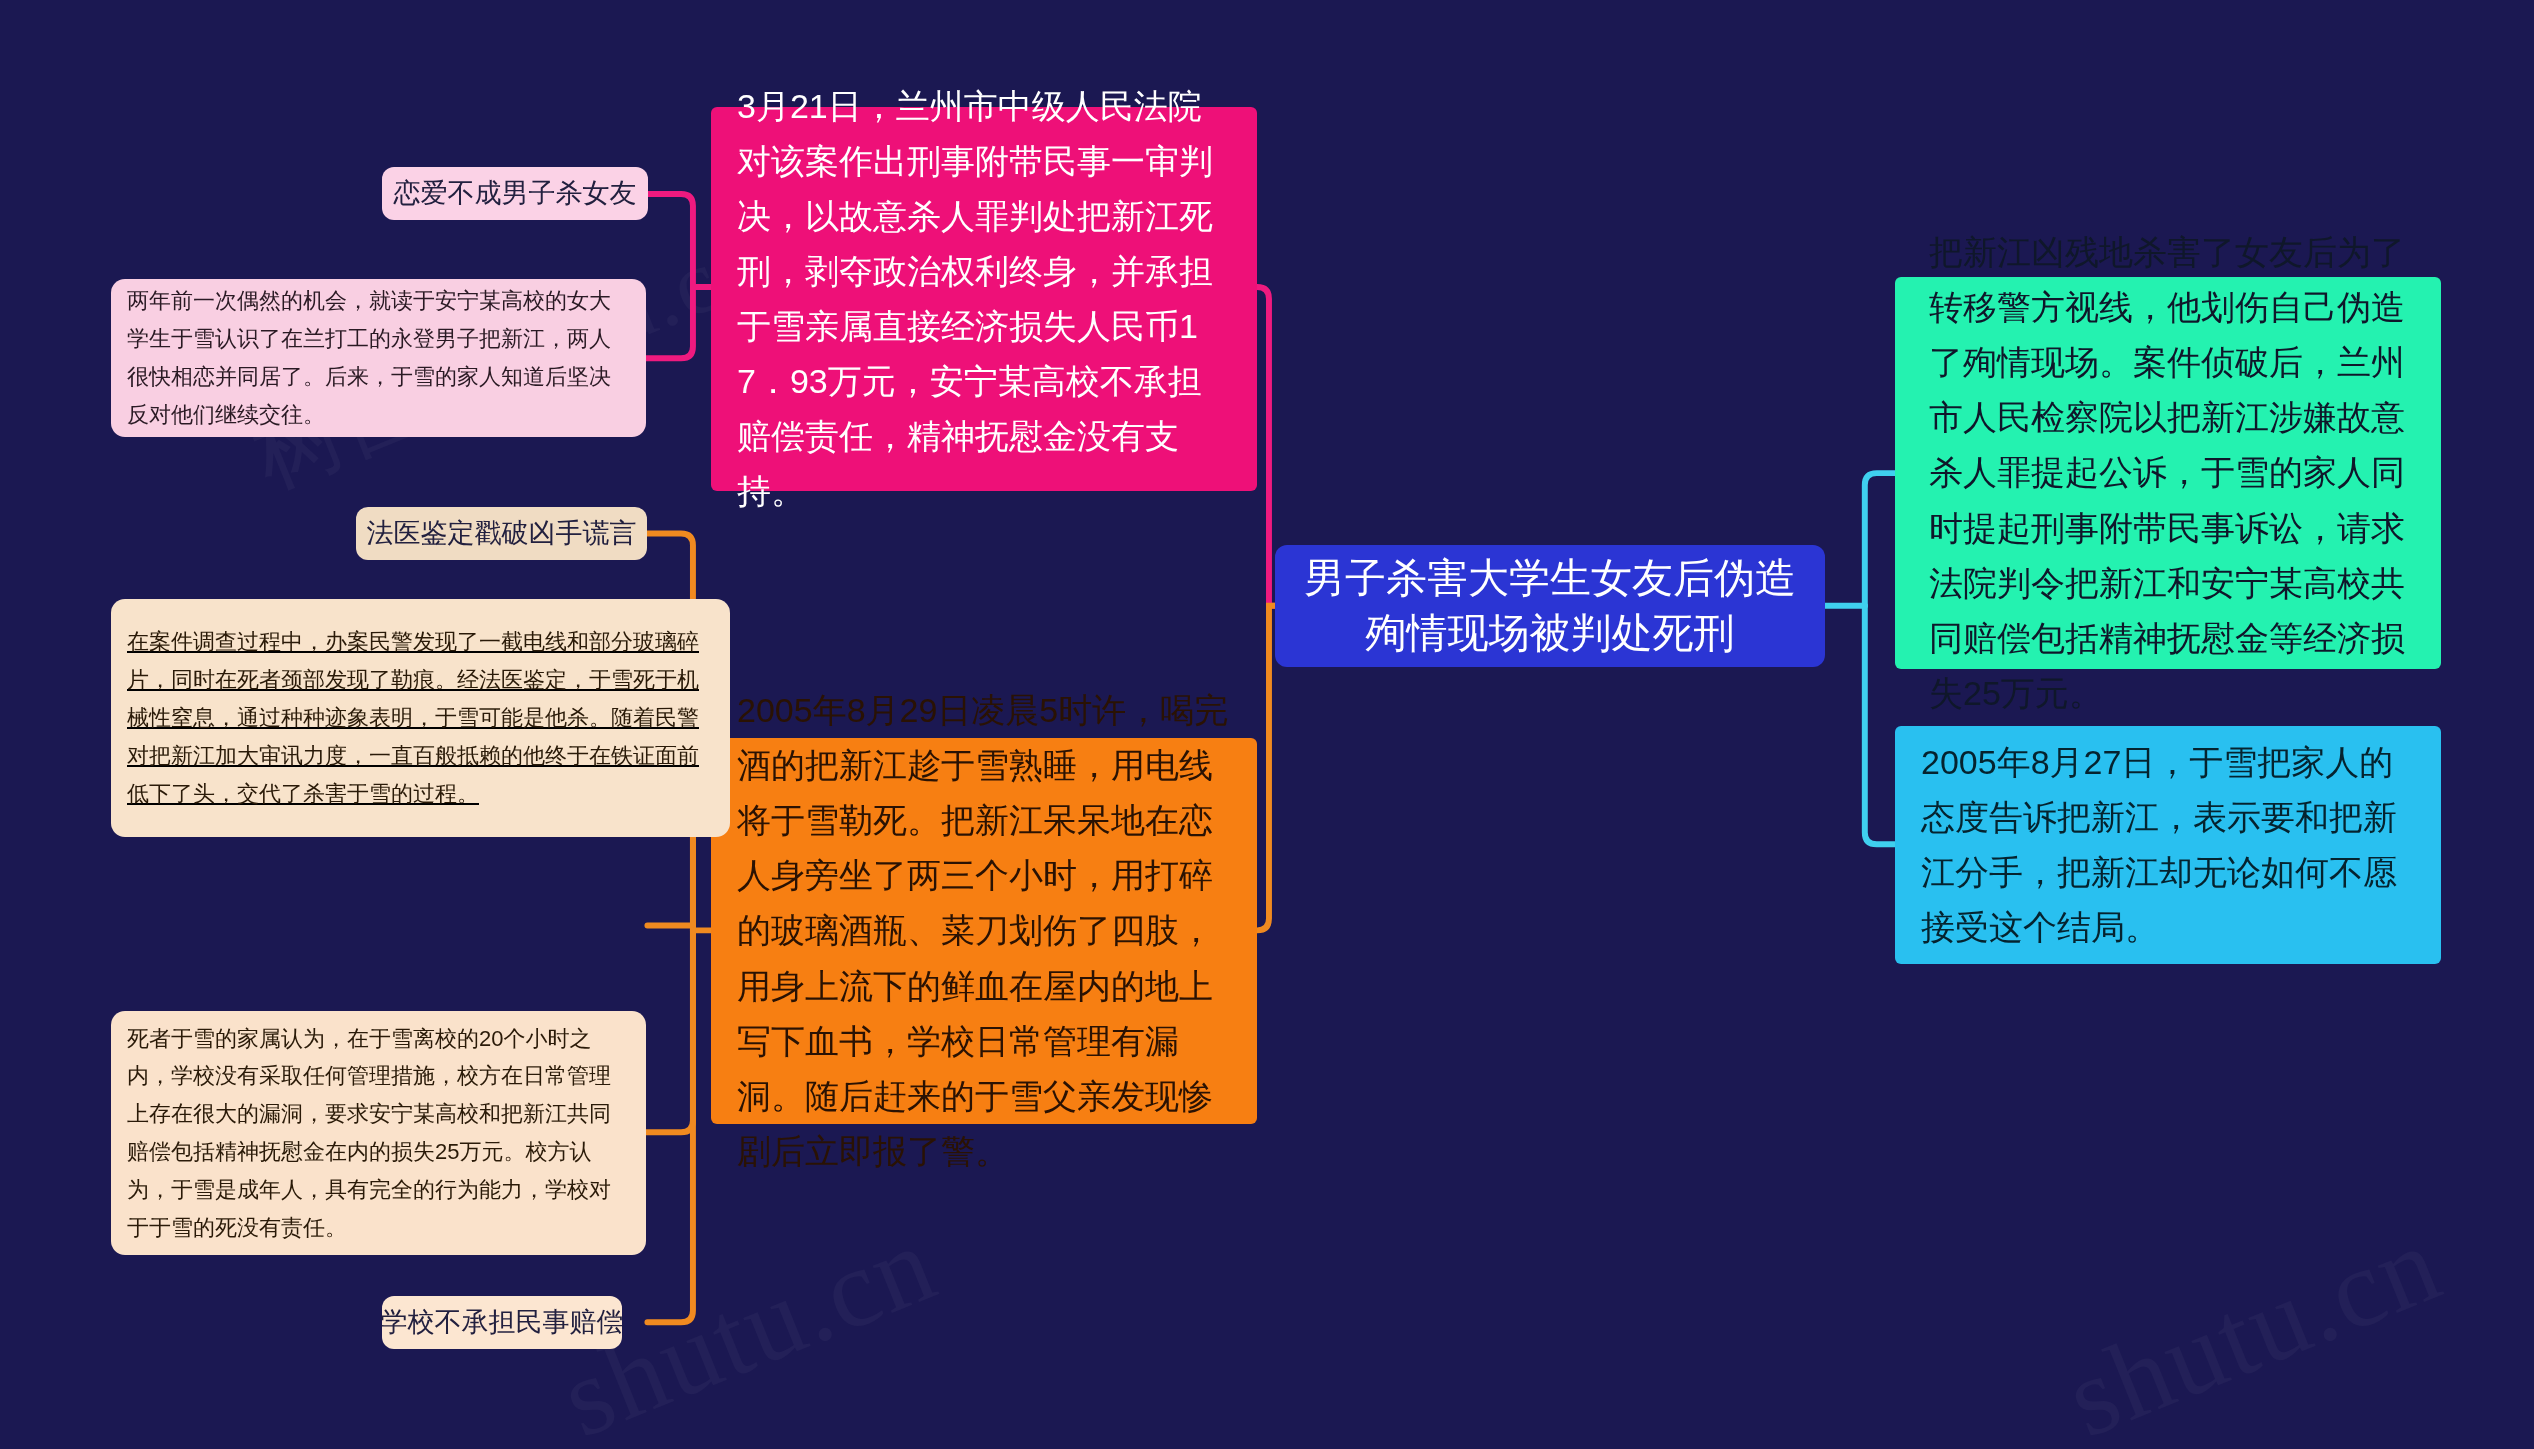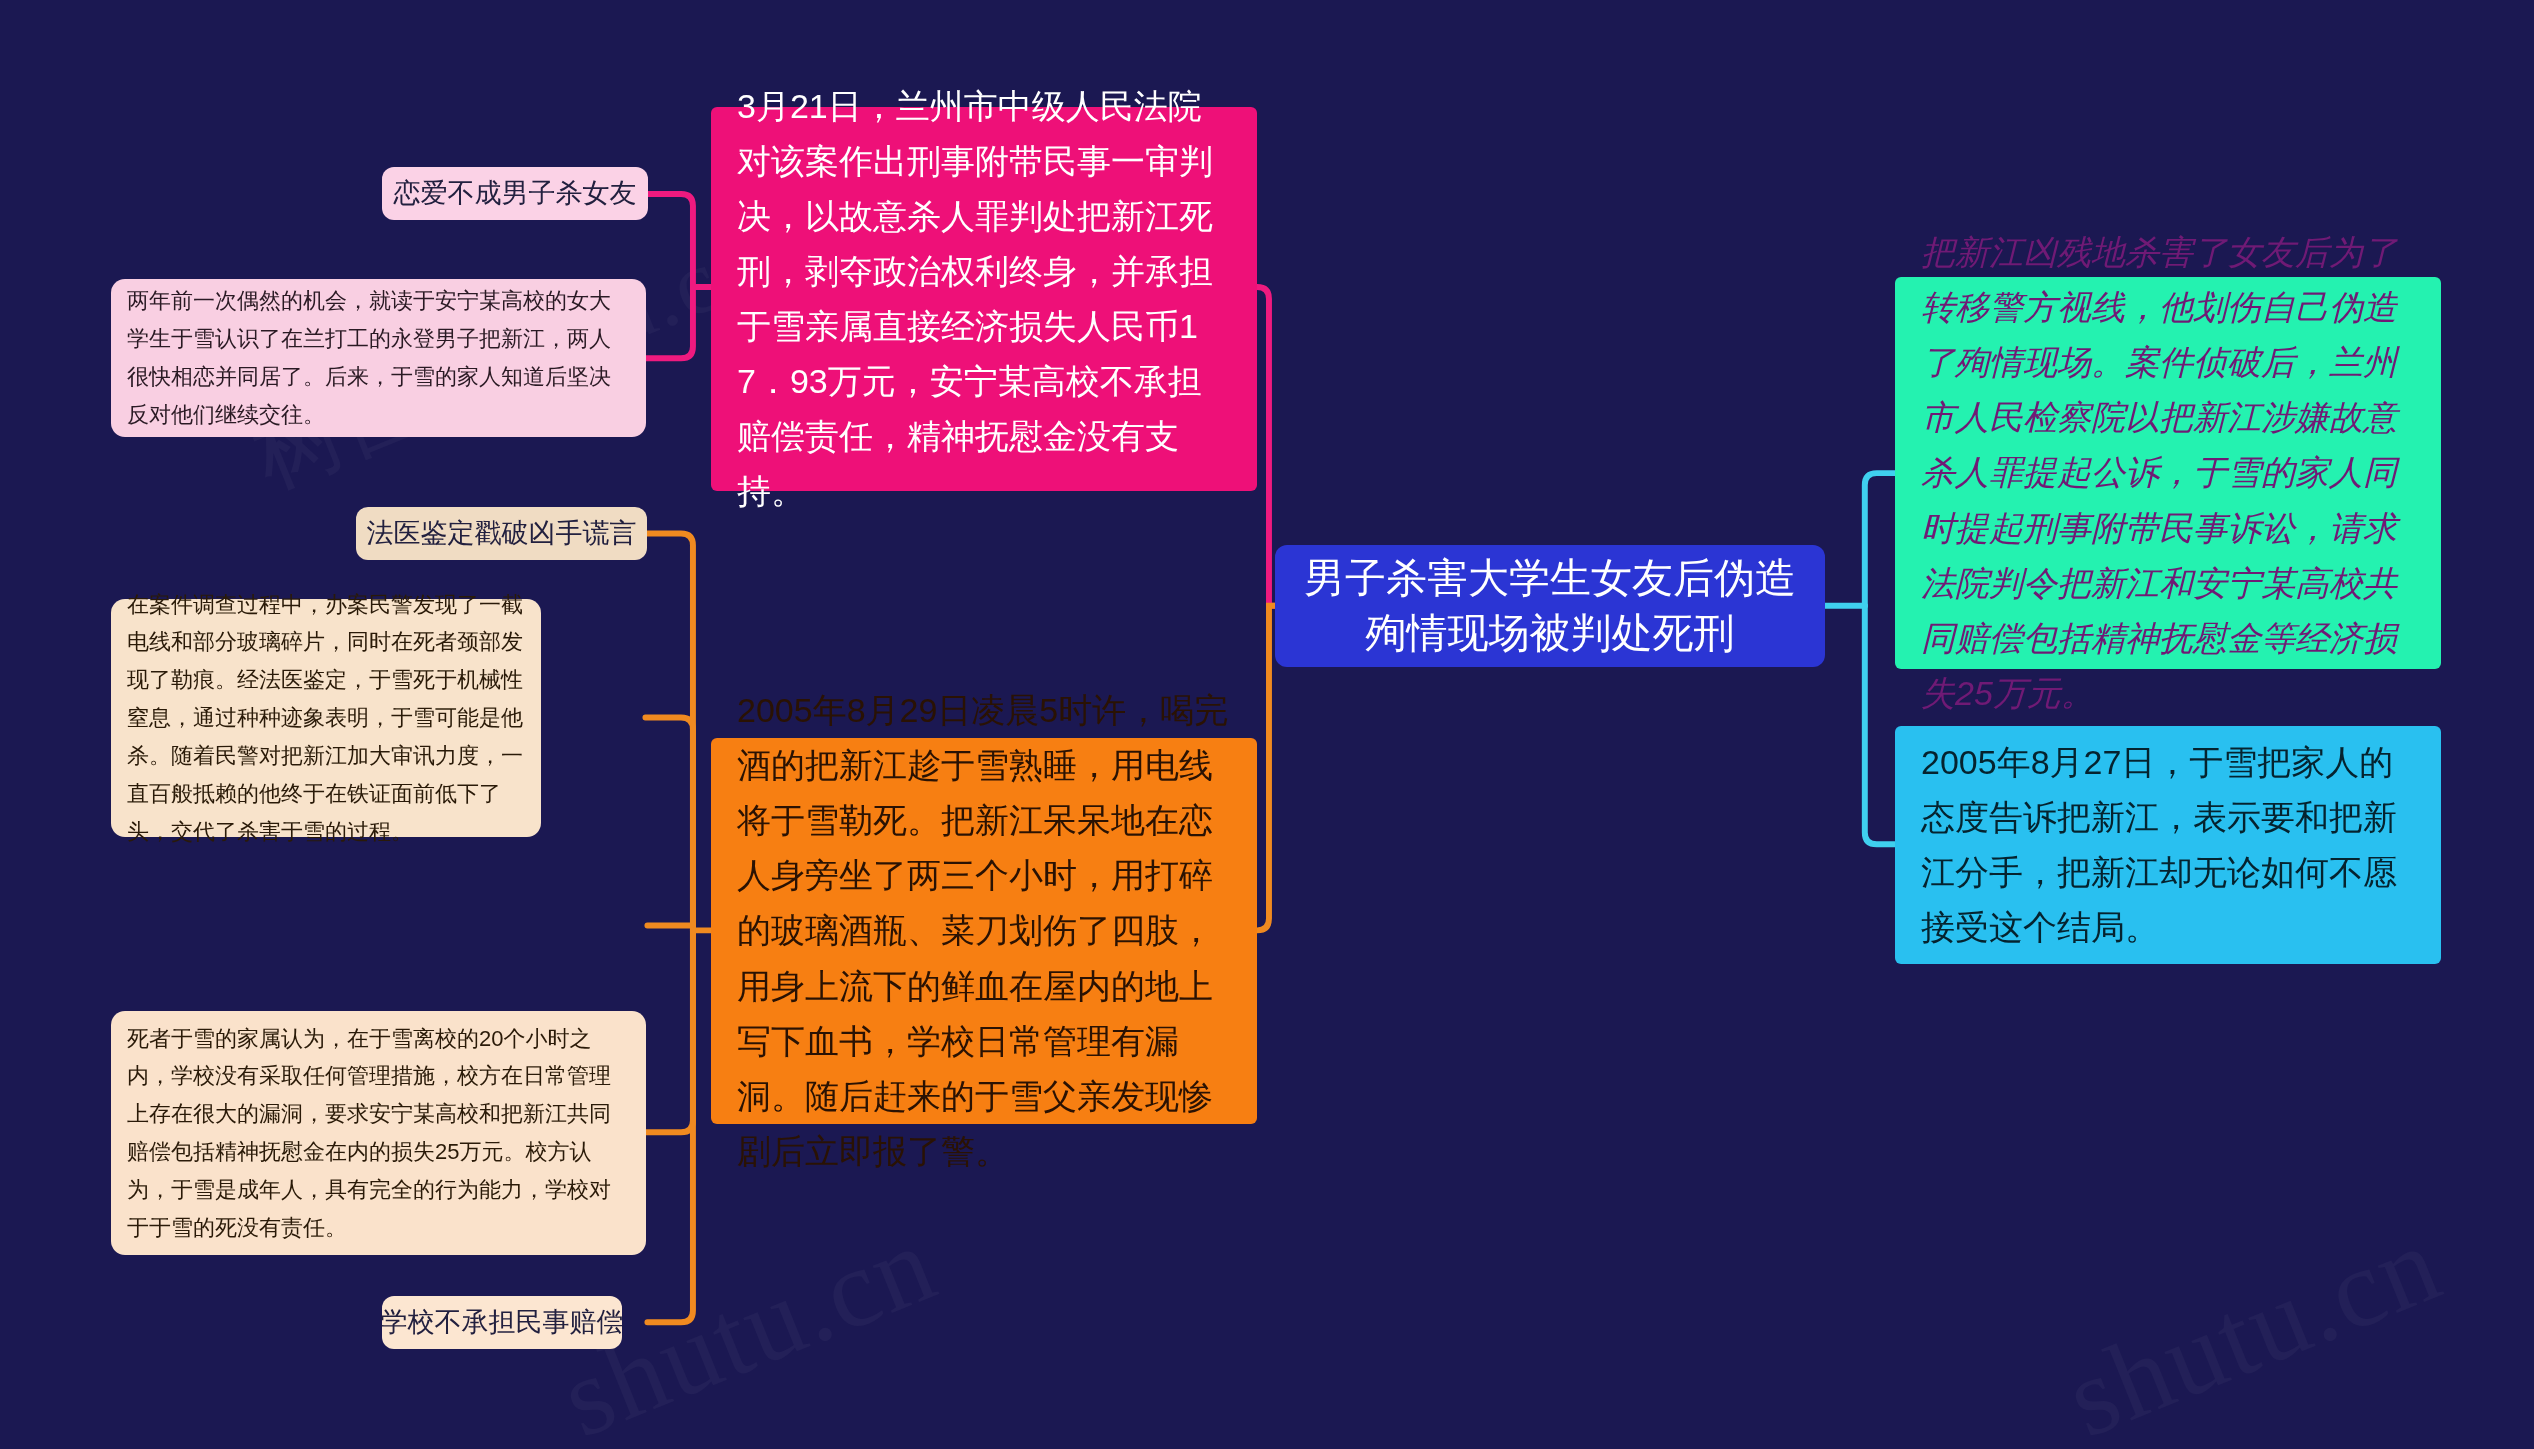--- a/index.html
+++ b/index.html
@@ -112,26 +112,25 @@
   
   #node-teal {
     left: 1895px;
     top: 277px;
     width: 546px;
     height: 392px;
     background: #24f2b0;
     z-index: 5;
   }
   #node-teal .txt {
-    color: #701a75;
-    font-size: 34px;
-    line-height: 1.62;
-    padding: 0 26px;
-    box-sizing: border-box;
-    font-style: italic;
+    color: #0f172a;
+    font-size: 34px;
+    line-height: 1.62;
+    padding: 0 34px;
+    box-sizing: border-box;
   }
 
   
   #node-sky {
     left: 1895px;
     top: 726px;
     width: 546px;
     height: 238px;
     background: #29c0f0;
     z-index: 5;
@@ -197,22 +196,23 @@
     word-break: break-all;
   }
 
   #leaf-meeting {
     left: 111px; top: 279px; width: 535px; height: 158px;
     background: #f9cfe2;
   }
   #leaf-meeting .txt { color: #2a1a24; }
 
   #leaf-investigation {
-    left: 111px; top: 599px; width: 430px; height: 238px;
+    left: 111px; top: 599px; width: 619px; height: 238px;
     background: #f8e3cb;
+    text-decoration: underline;
   }
   #leaf-investigation .txt { color: #2a1a08; }
 
   #leaf-family {
     left: 111px; top: 1011px; width: 535px; height: 244px;
     background: #fae2cb;
   }
   #leaf-family .txt { color: #2a1a08; }
 </style>
 </head>

